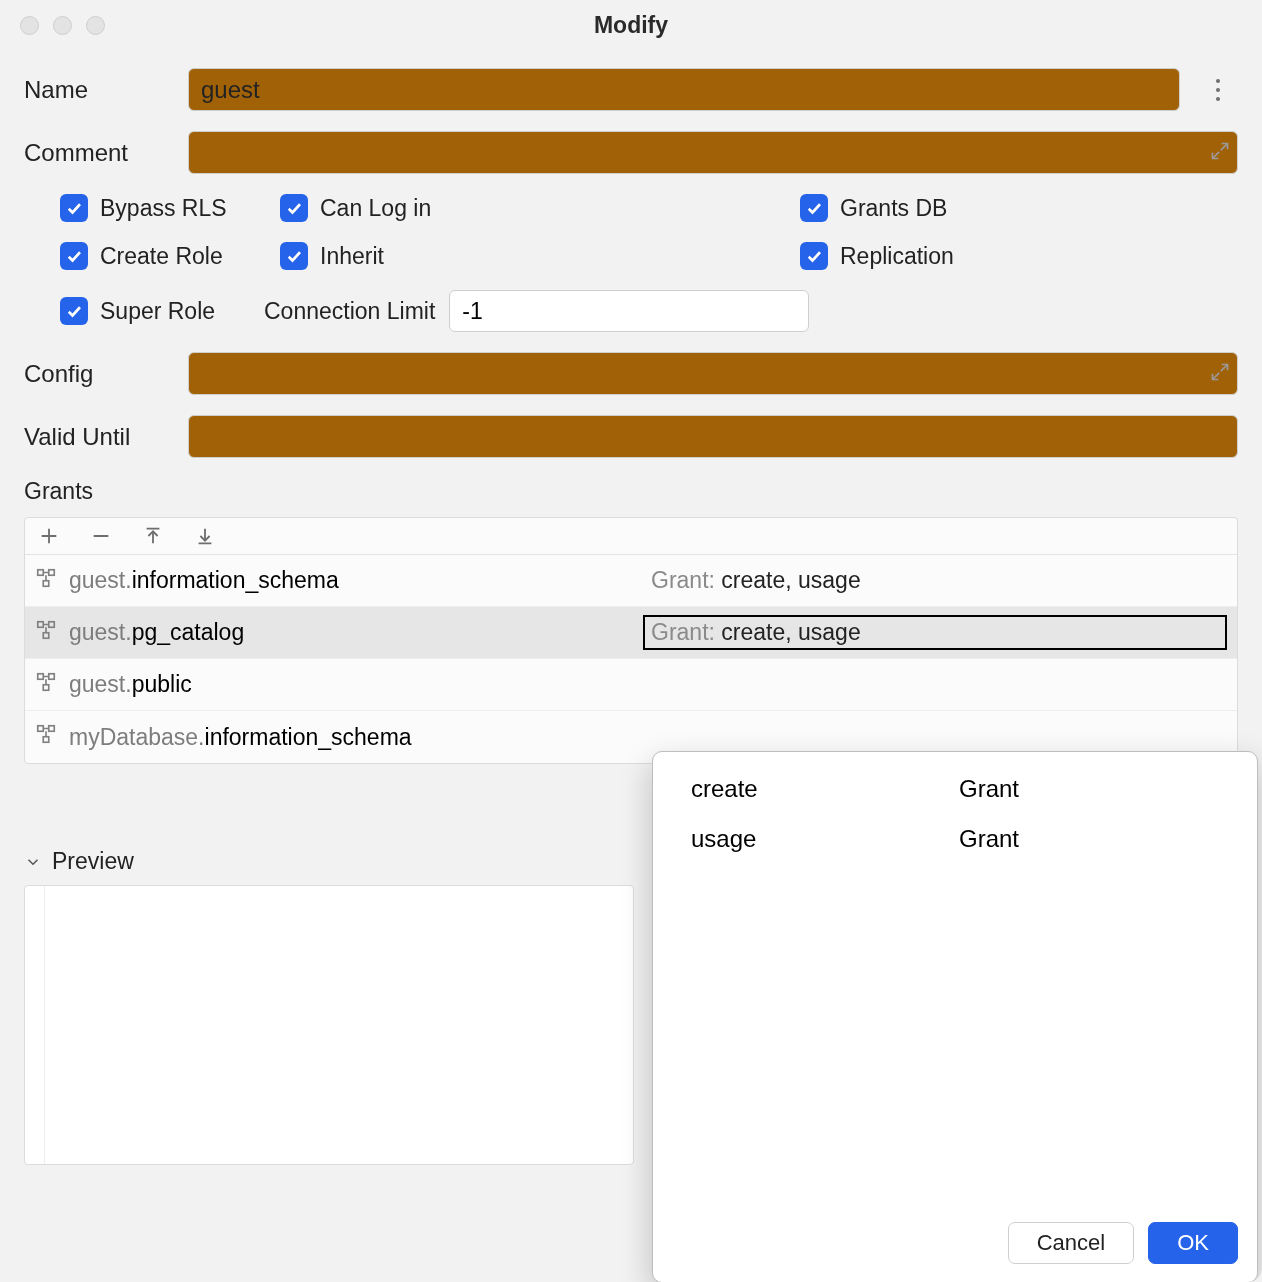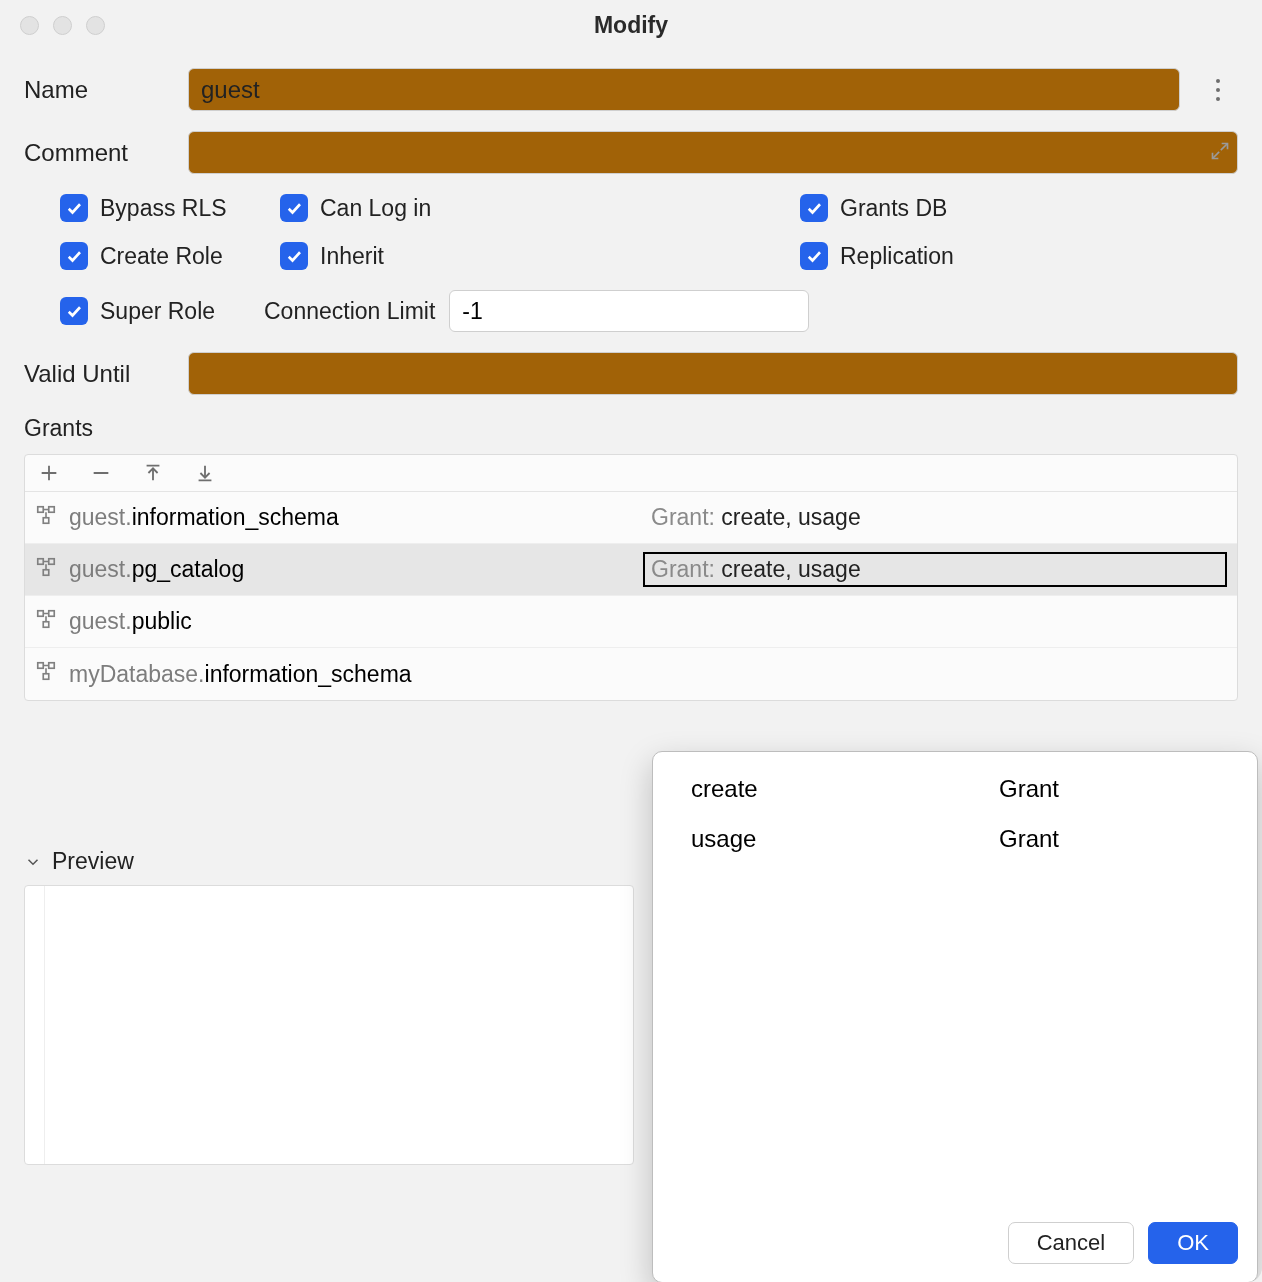--- a/index.html
+++ b/index.html
@@ -154,21 +154,20 @@
       border: 1px solid #bdbdbd;
       border-radius: 10px;
       box-shadow: 0 12px 32px rgba(0,0,0,0.22);
       padding: 12px 0;
     }
     .dd-row {
       display: flex; align-items: center;
       height: 50px;
       padding: 0 38px;
       font-size: 24px;
-      gap: 40px;
     }
     .dd-left { flex: 0 0 268px; }
     .preview-sec {
       position: absolute;
       left: 24px; top: 848px;
       width: 1210px;
     }
     .preview-head {
       display: flex; align-items: center; gap: 10px;
       font-size: 23px; color: #222; margin-bottom: 10px;
@@ -297,20 +296,34 @@
           </svg>
         </div>
       <span class="chk-label">Super Role</span>
     </div>
     <div class="conn-row" style="grid-column: 2 / span 2;">
       <span class="conn-label">Connection Limit</span>
       <input class="conn-input" value="-1" style="">
     </div>
   </div>
 
+  <div class="row">
+    <div class="label">Config</div>
+    <div class="input-with-icon">
+      <input class="text-input" value="" style="">
+      <span class="expand-icn">
+        <svg width="20" height="20" viewBox="0 0 24 24" fill="none" stroke="currentColor" stroke-width="2">
+            <path d="M14 3h7v7"></path>
+            <path d="M10 21H3v-7"></path>
+            <path d="M21 3l-8 8"></path>
+            <path d="M3 21l8-8"></path>
+          </svg>
+      </span>
+    </div>
+  </div>
 
   <div class="row">
     <div class="label">Valid Until</div>
     <input class="text-input" value="" style="">
   </div>
 
   <div class="grants-head">Grants</div>
   <div class="grants-box">
     <div class="grants-toolbar">
       <div class="tb-btn">

